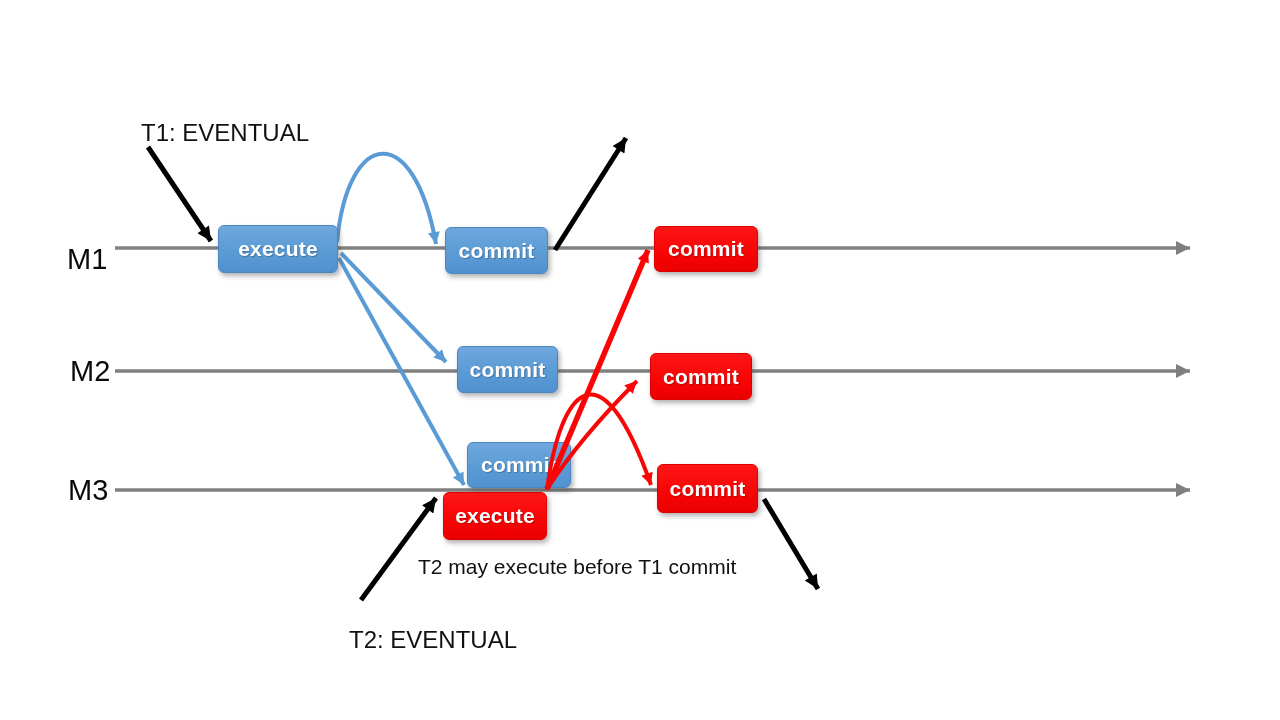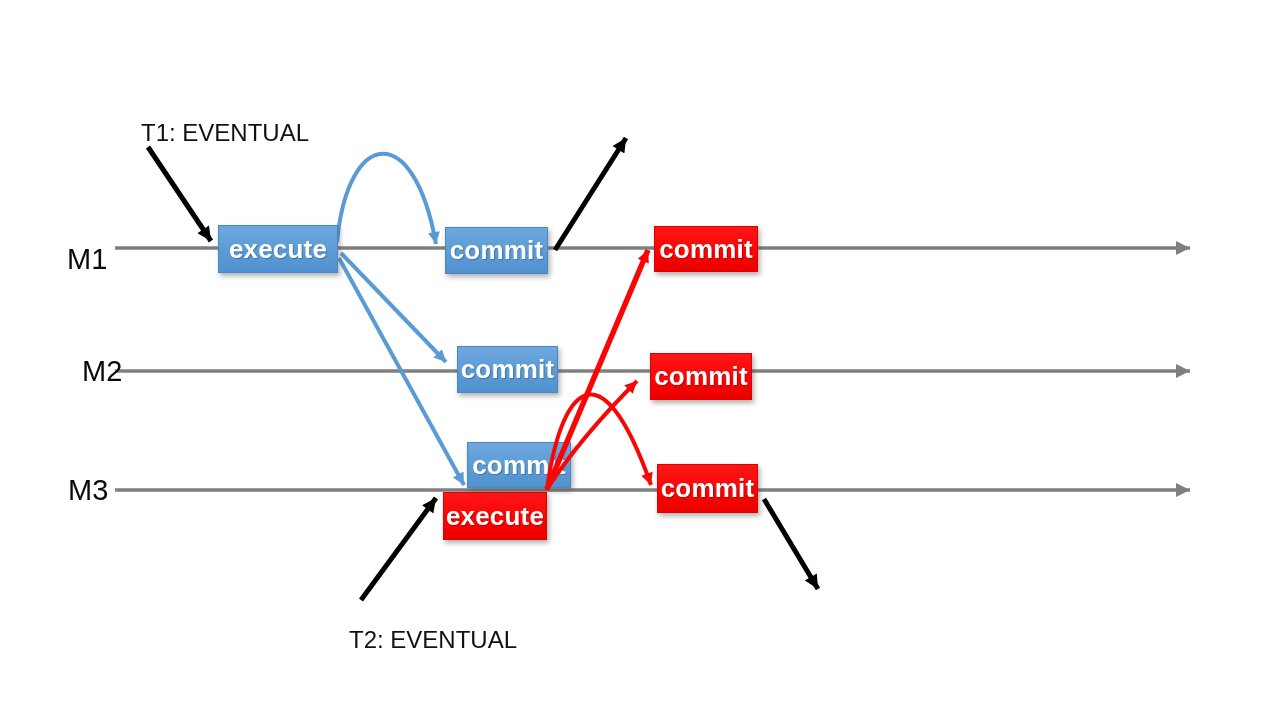--- a/index.html
+++ b/index.html
@@ -20,27 +20,27 @@
     pointer-events: none;
   }
   #svg-under { z-index: 1; }
   .blue-boxes { z-index: 2; }
   #svg-over  { z-index: 3; }
   .red-boxes { z-index: 4; }
   .labels    { z-index: 5; }
 
   .box {
     position: absolute;
-    border-radius: 0;
+    border-radius: 6px;
     display: flex;
     align-items: center;
     justify-content: center;
     color: #ffffff;
     font-weight: bold;
-    font-size: 26px;
+    font-size: 21px;
     letter-spacing: 0.2px;
     box-shadow: 2px 3px 5px rgba(80,80,80,0.45);
     text-shadow: 1px 1px 1px rgba(0,0,0,0.25);
   }
   .box.blue {
     background: linear-gradient(180deg, #6ea7dd 0%, #5b9bd5 55%, #5191cf 100%);
     border: 1px solid #4a86c2;
   }
   .box.red {
     background: linear-gradient(180deg, #fd1616 0%, #f90404 60%, #ea0000 100%);
@@ -133,20 +133,21 @@
     <div class="box red" style="left:650px; top:353px; width:102px; height:47px;">
       <span>commit</span>
     </div>
     <div class="box red" style="left:657px; top:464px; width:101px; height:49px;">
       <span>commit</span>
     </div>
   </div>
 
   <div class="boxes-layer labels">
     <div class="mlabel" style="left:67px; top:232px;margin-top:11px;">M1</div>
-    <div class="mlabel" style="left:82px; top:355px;">M2</div>
+    <div class="mlabel" style="left:70px; top:355px;">M2</div>
     <div class="mlabel" style="left:68px; top:474px;">M3</div>
 
     <div class="note" style="left:141px; top:119px;">T1: EVENTUAL</div>
     <div class="note" style="left:349px; top:626px;">T2: EVENTUAL</div>
+    <div class="note race" style="left:418px; top:555px;">T2 may execute before T1 commit</div>
   </div>
 
 </div>
 
 </body></html>

